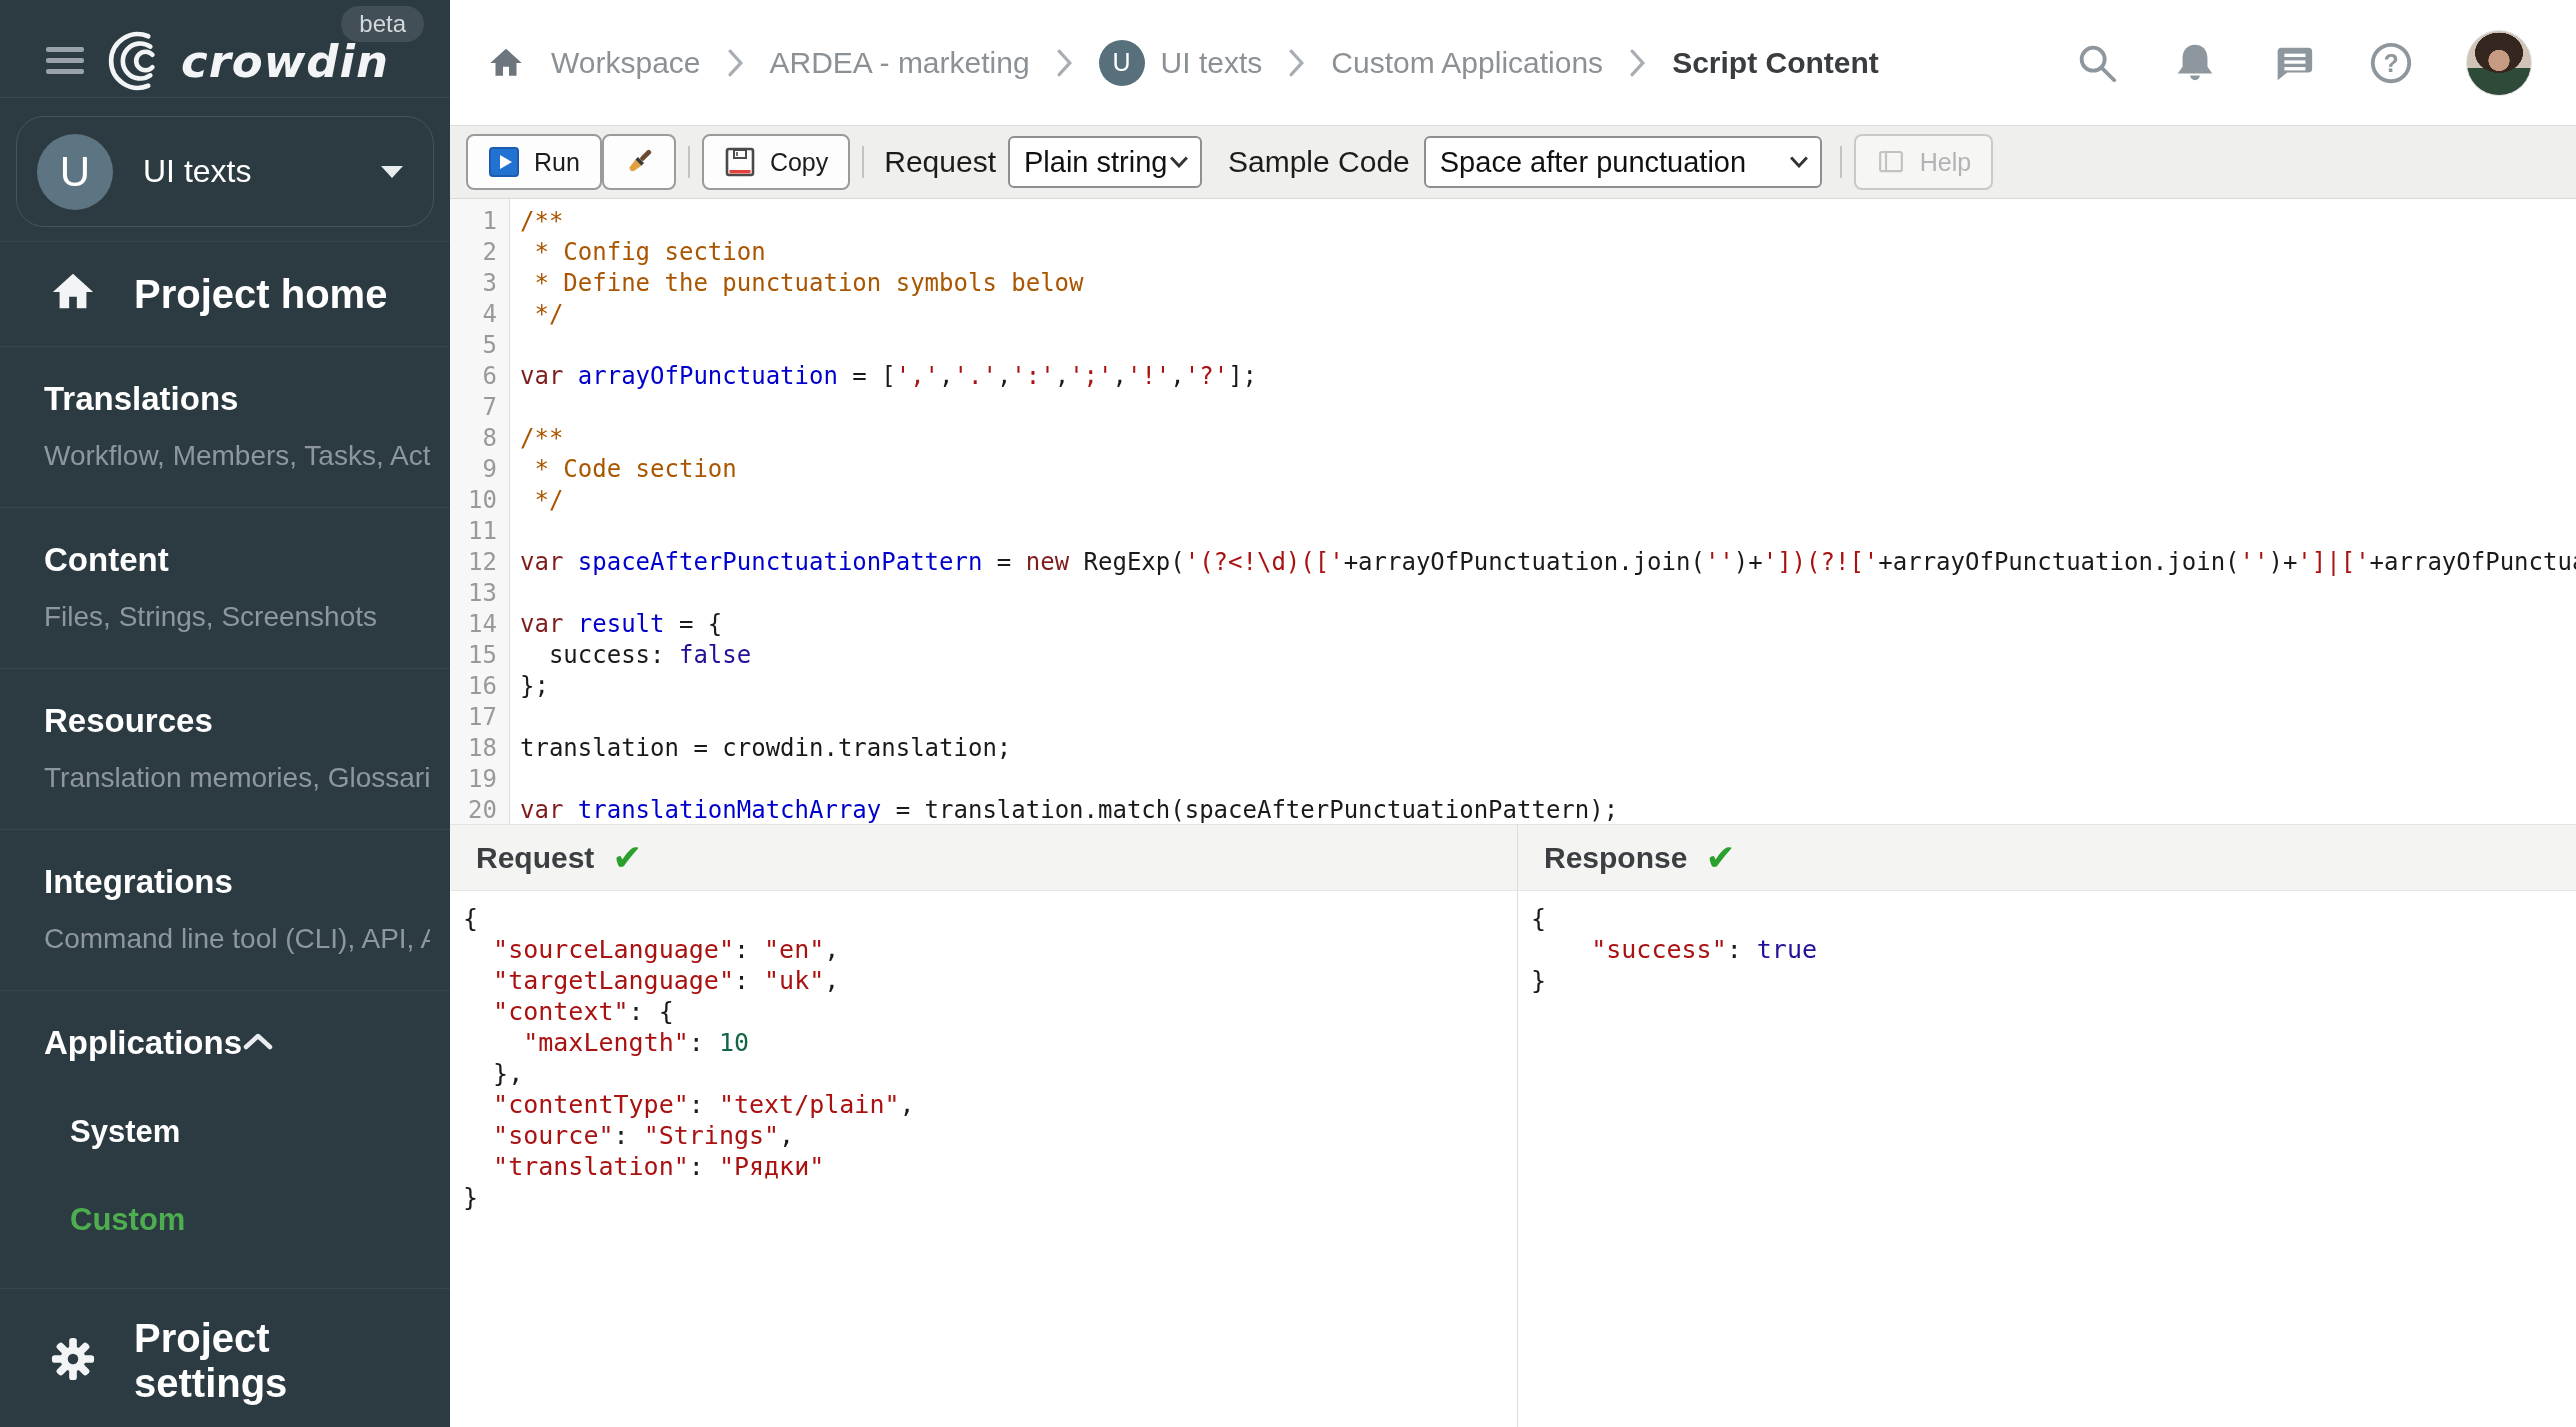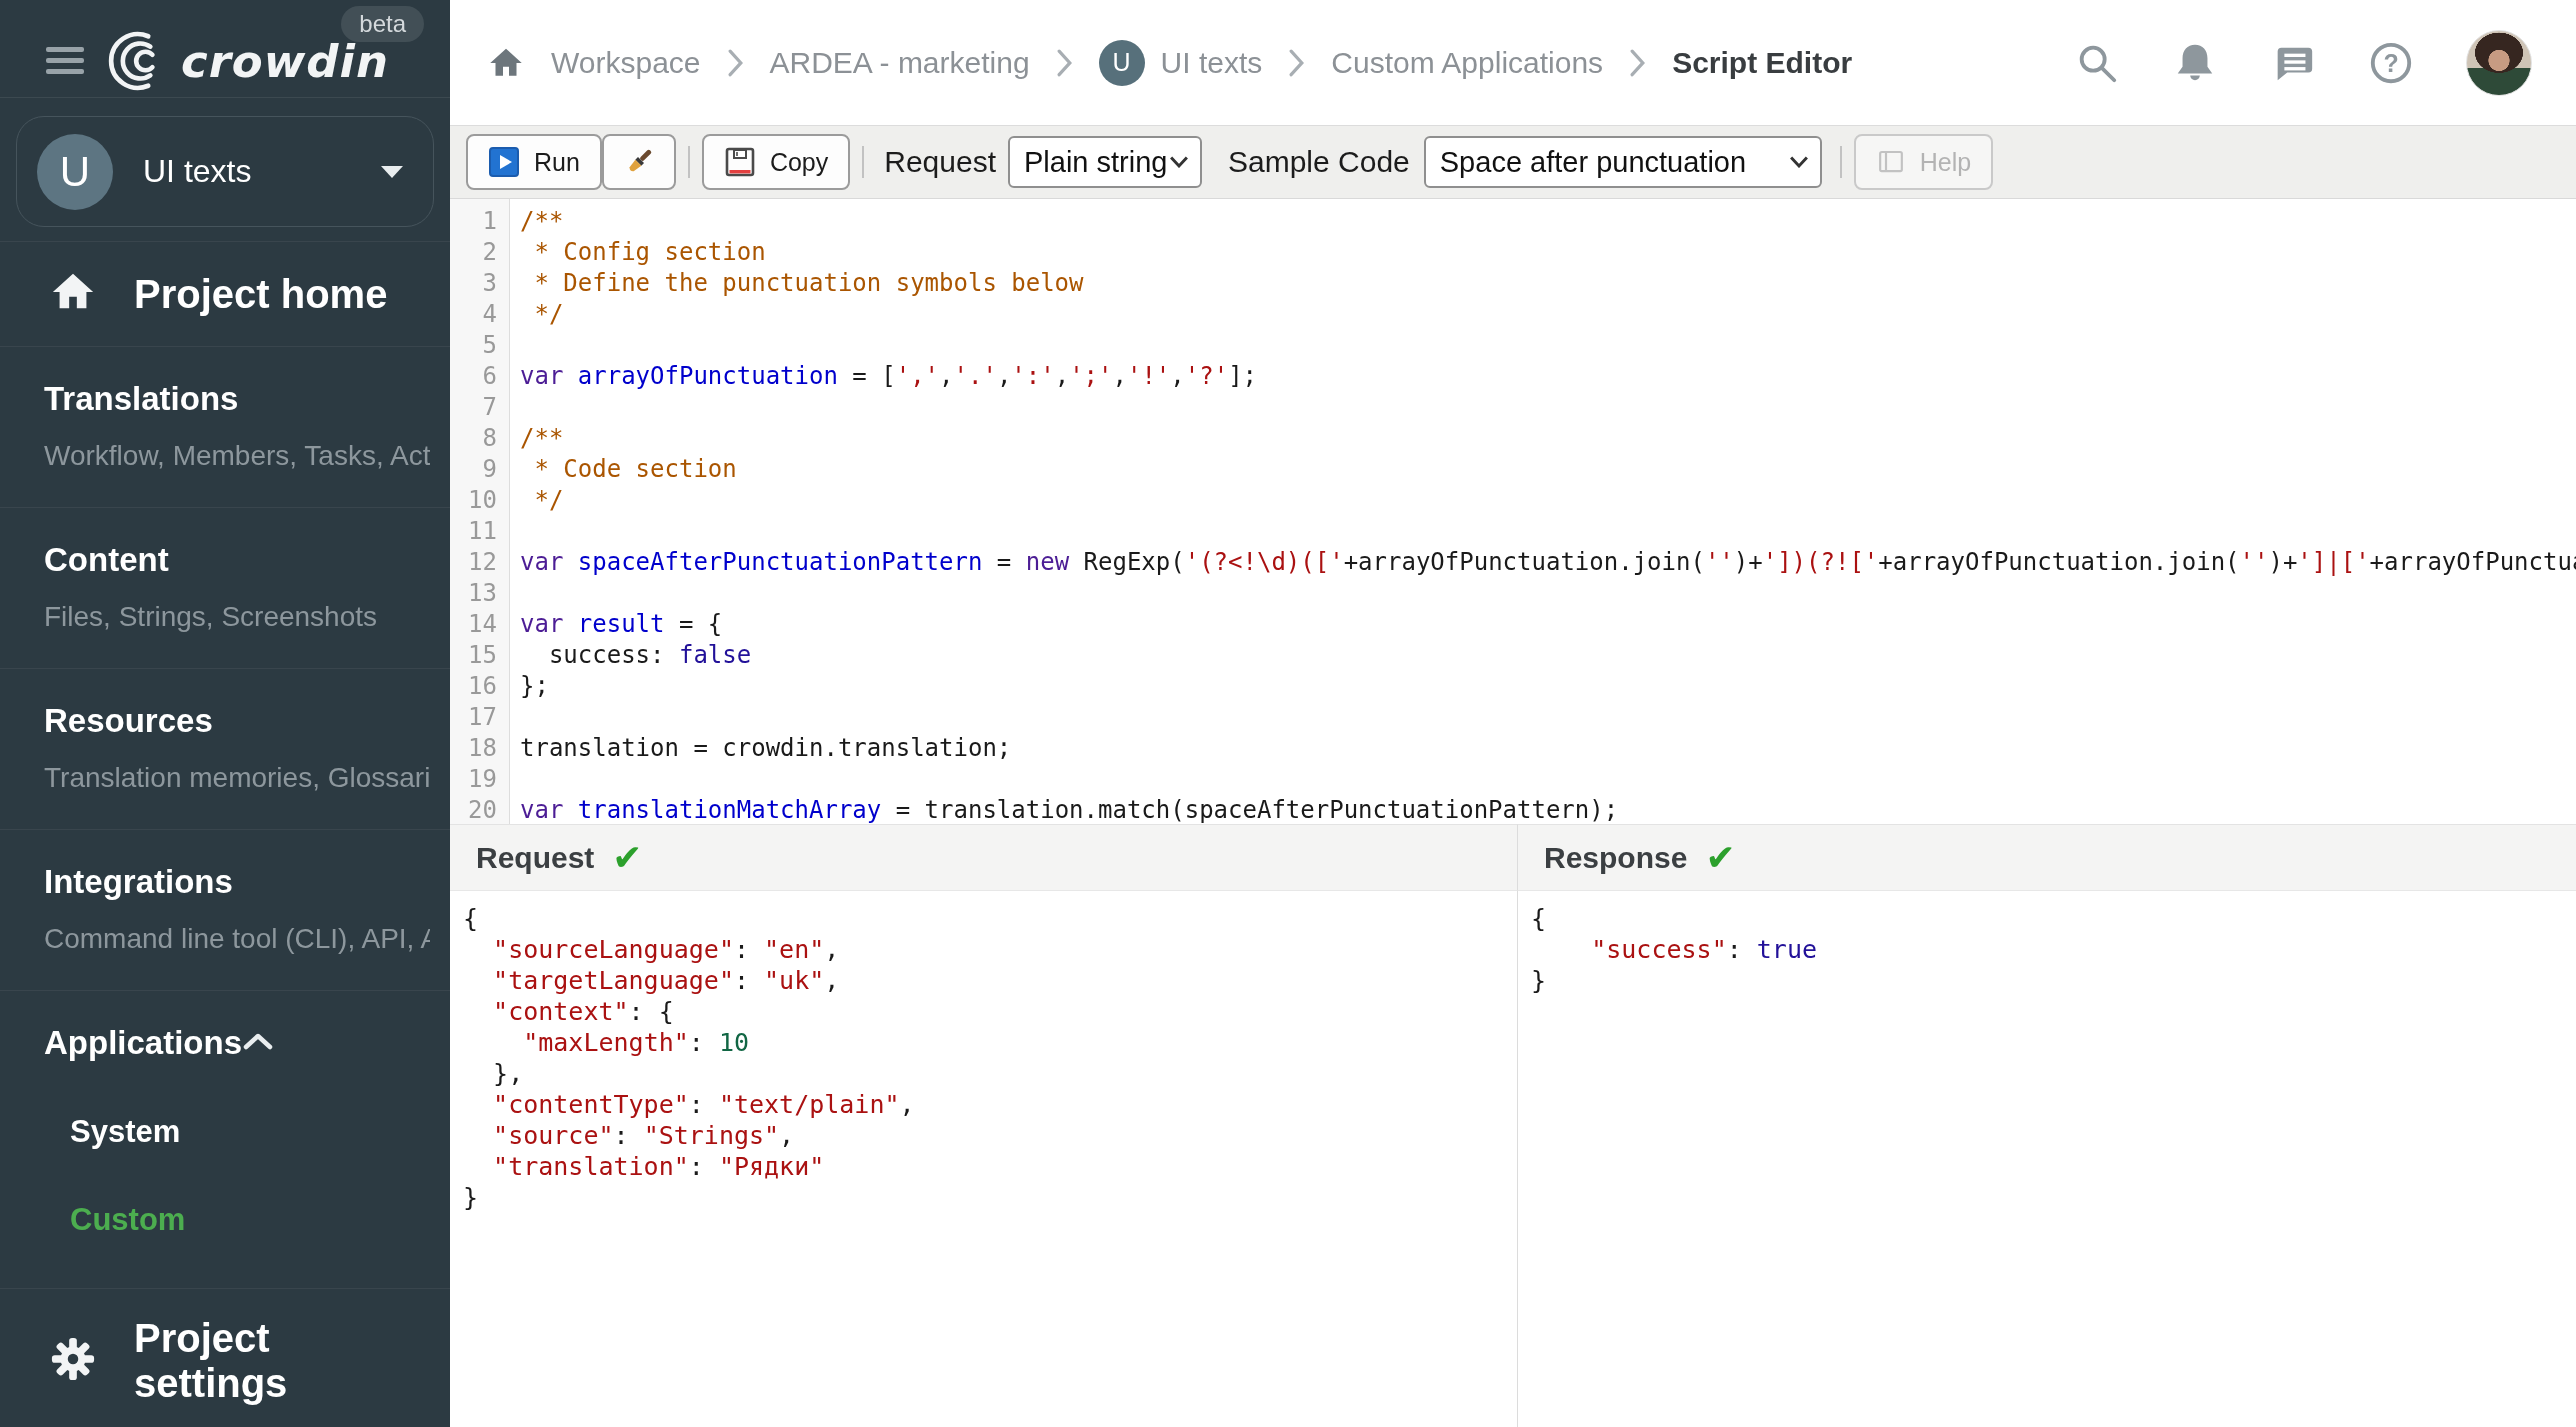--- a/index.html
+++ b/index.html
@@ -68,21 +68,21 @@
   .ml18 { margin-left:18px; } .ml26 { margin-left:26px; }
 
   
   .editor { position:absolute; left:0; top:199px; width:100%; height:625px; background:#fff; overflow:hidden; font-family:"DejaVu Sans Mono", monospace; font-size:24px; line-height:31px; }
   .gutter-bg { position:absolute; left:0; top:0; bottom:0; width:60px; background:#f7f7f7; border-right:1px solid #ddd; }
   #code-lines { position:relative; padding-top:7px; }
   .cl { display:flex; }
   .cl .ln { width:60px; flex:none; text-align:right; padding-right:13px; color:#999; }
   .cl .ct { white-space:pre; padding-left:10px; flex:none; }
 
-  .t-c { color:#aa5500; } .t-k { color:#4c1d95; } .t-d { color:#0000cc; }
+  .t-c { color:#aa5500; } .t-k { color:#7f1d1d; } .t-d { color:#0000cc; }
   .t-s { color:#aa1111; } .t-n { color:#116644; } .t-a { color:#221199; }
   .t-v, .t-p { color:#1a1a1a; }
 
   
   .panels { position:absolute; left:0; top:824px; width:100%; bottom:0; display:grid; grid-template-columns:1067px 1fr; grid-template-rows:67px 1fr; }
   .phead { background:#f4f4f3; border-top:1px solid #e3e3e3; border-bottom:1px solid #e7e7e7; display:flex; align-items:center; padding-left:26px; font-size:30px; font-weight:700; color:#3b3f42; }
   .phead .check { margin-left:18px; color:#2ca02c; font-size:36px; font-weight:400; }
   .pbody { background:#fff; font-family:"DejaVu Sans Mono", monospace; font-size:25px; line-height:31px; padding:12px 0 0 13px; overflow:hidden; }
   .col-r { border-left:1px solid #dcdcdc; }
   .jl { white-space:pre; }
@@ -200,21 +200,21 @@
           <span class="crumb-sep"><svg viewBox="0 0 14 26" fill="none" stroke="#a8aeb3" stroke-width="3" stroke-linecap="round">
               <path d="M2 2 L12 13 L2 24"></path>
             </svg></span>
           <span class="crumb">
             <span>Custom Applications</span>
           </span>
           <span class="crumb-sep"><svg viewBox="0 0 14 26" fill="none" stroke="#a8aeb3" stroke-width="3" stroke-linecap="round">
               <path d="M2 2 L12 13 L2 24"></path>
             </svg></span>
           <span class="crumb current">
-            <span>Script Editor</span>
+            <span>Script Content</span>
           </span>
         </nav>
       <div class="top-icons">
         <svg class="tico" viewBox="0 0 48 48" fill="none" stroke="currentColor" stroke-width="4" stroke-linecap="round">
           <circle cx="20" cy="20" r="12"></circle>
             <line x1="29.5" y1="29.5" x2="42" y2="42"></line>
         </svg>
         <svg class="tico" viewBox="0 0 48 48" fill="currentColor">
           <path d="M24 5c-8 0-13 6-13 14v9l-5 7h36l-5-7v-9c0-8-5-14-13-14z"></path>
             <path d="M19 37a5 5 0 0 0 10 0z"></path>

